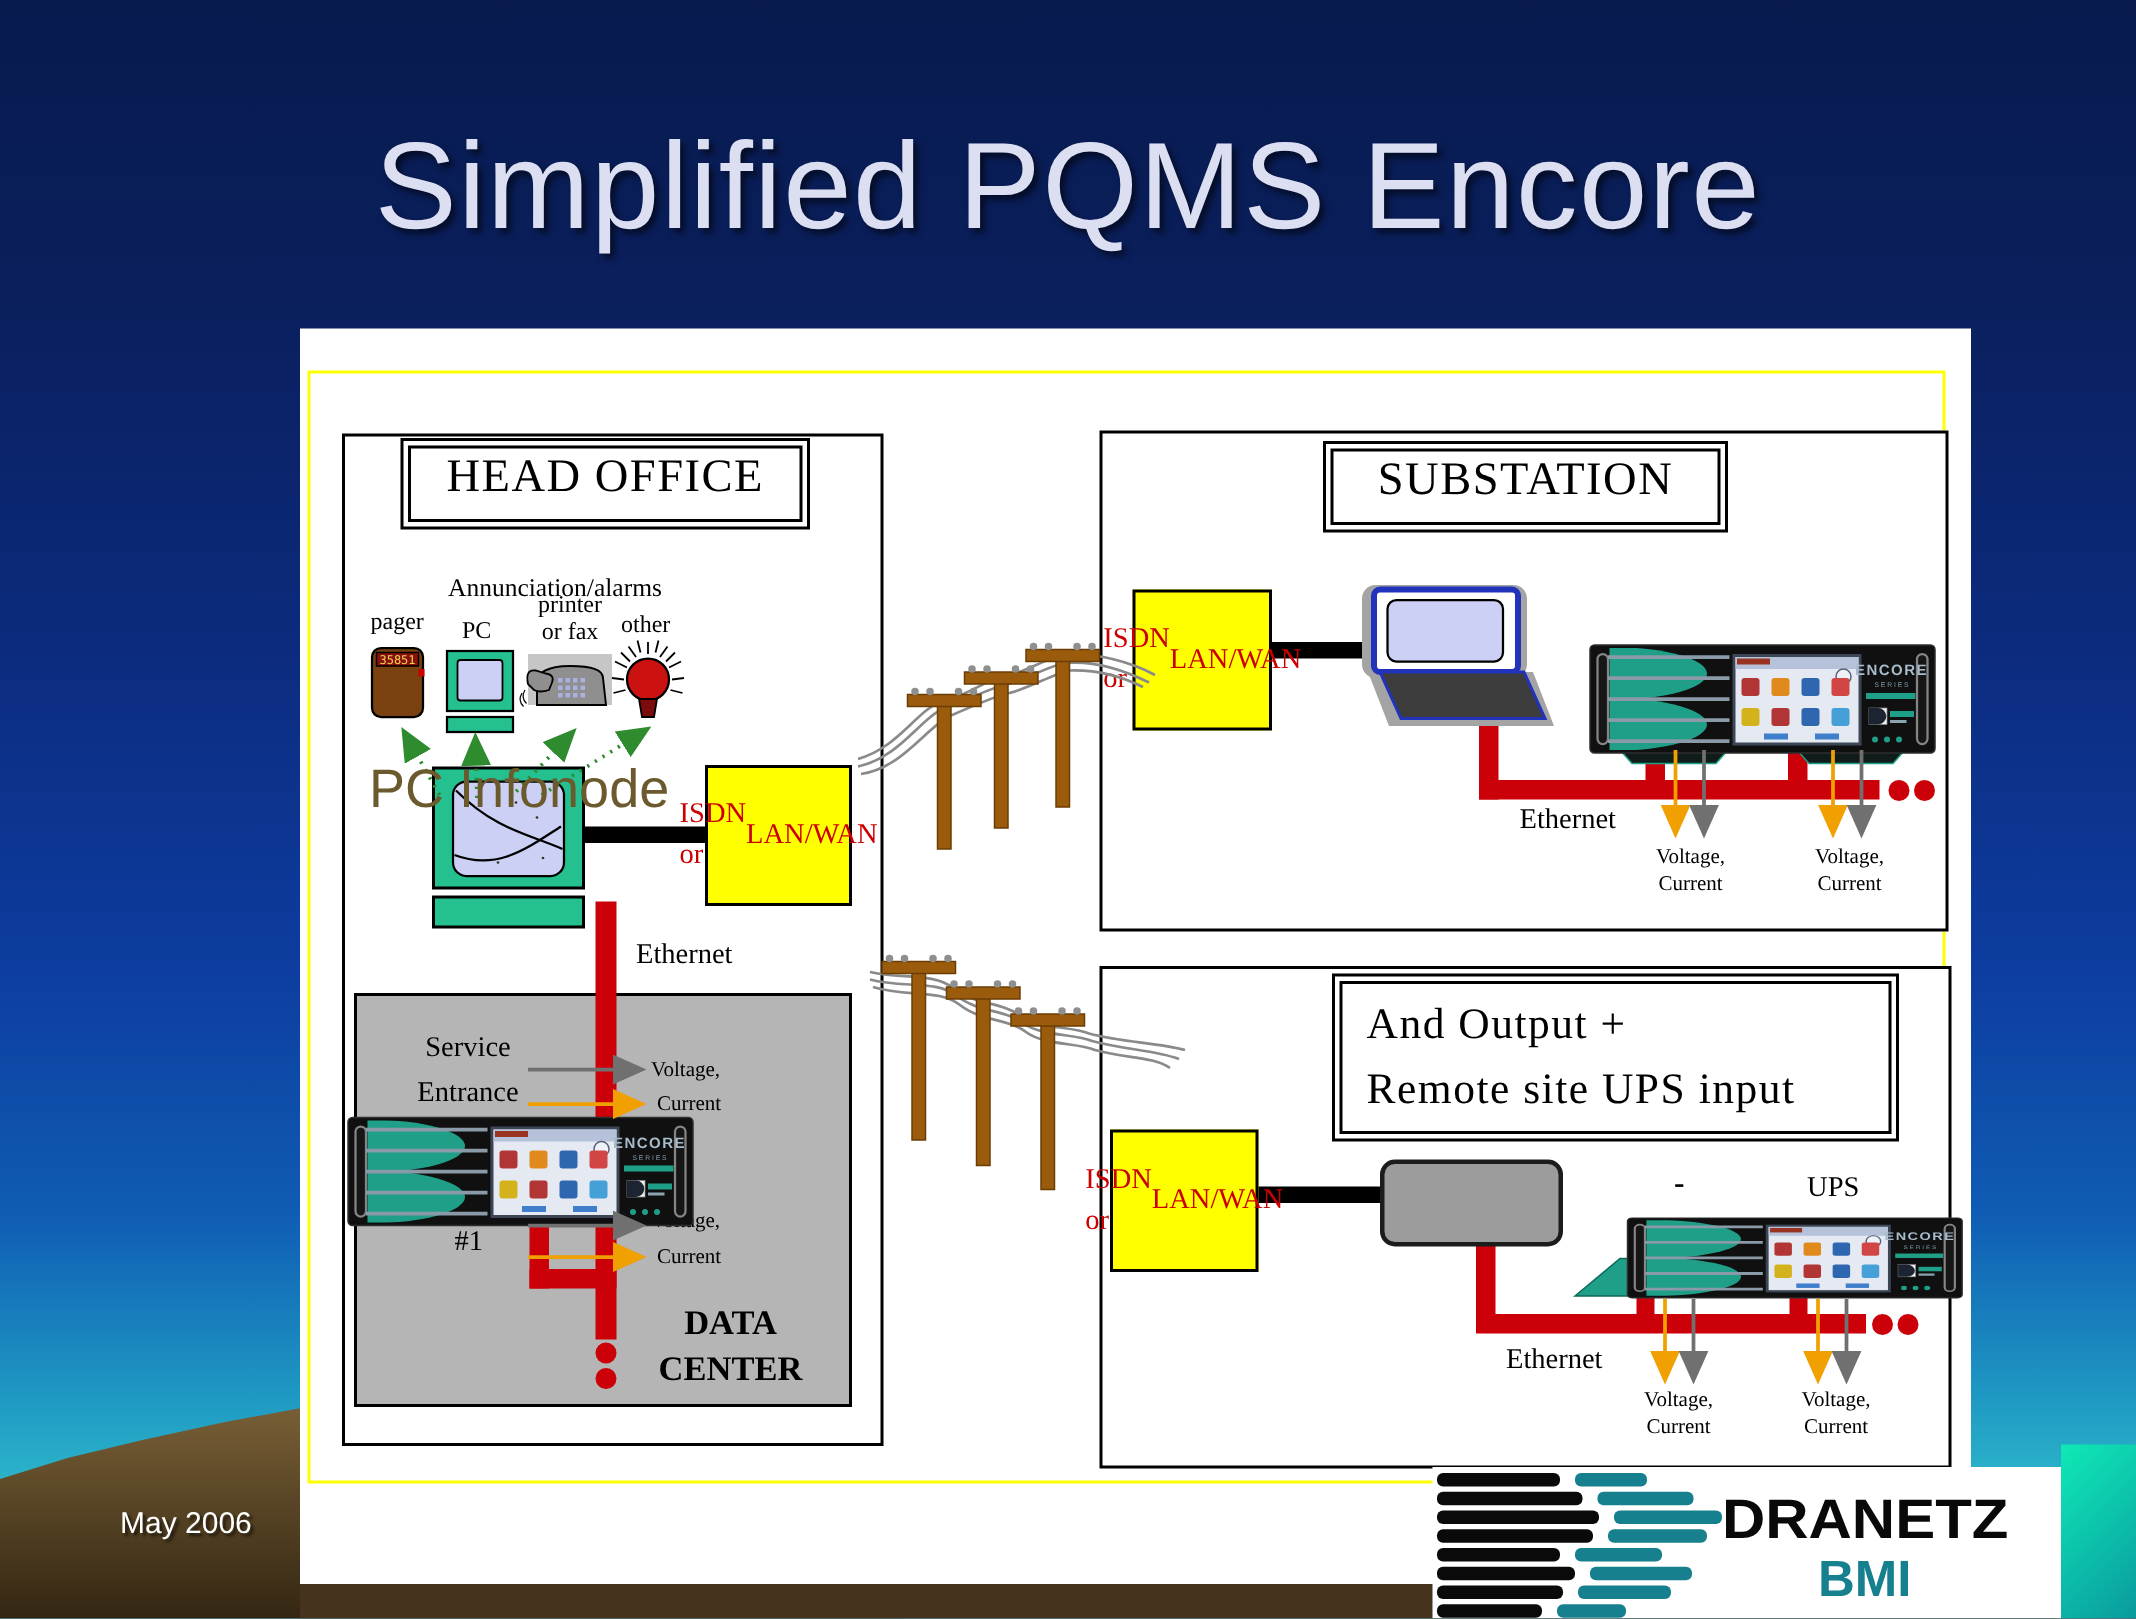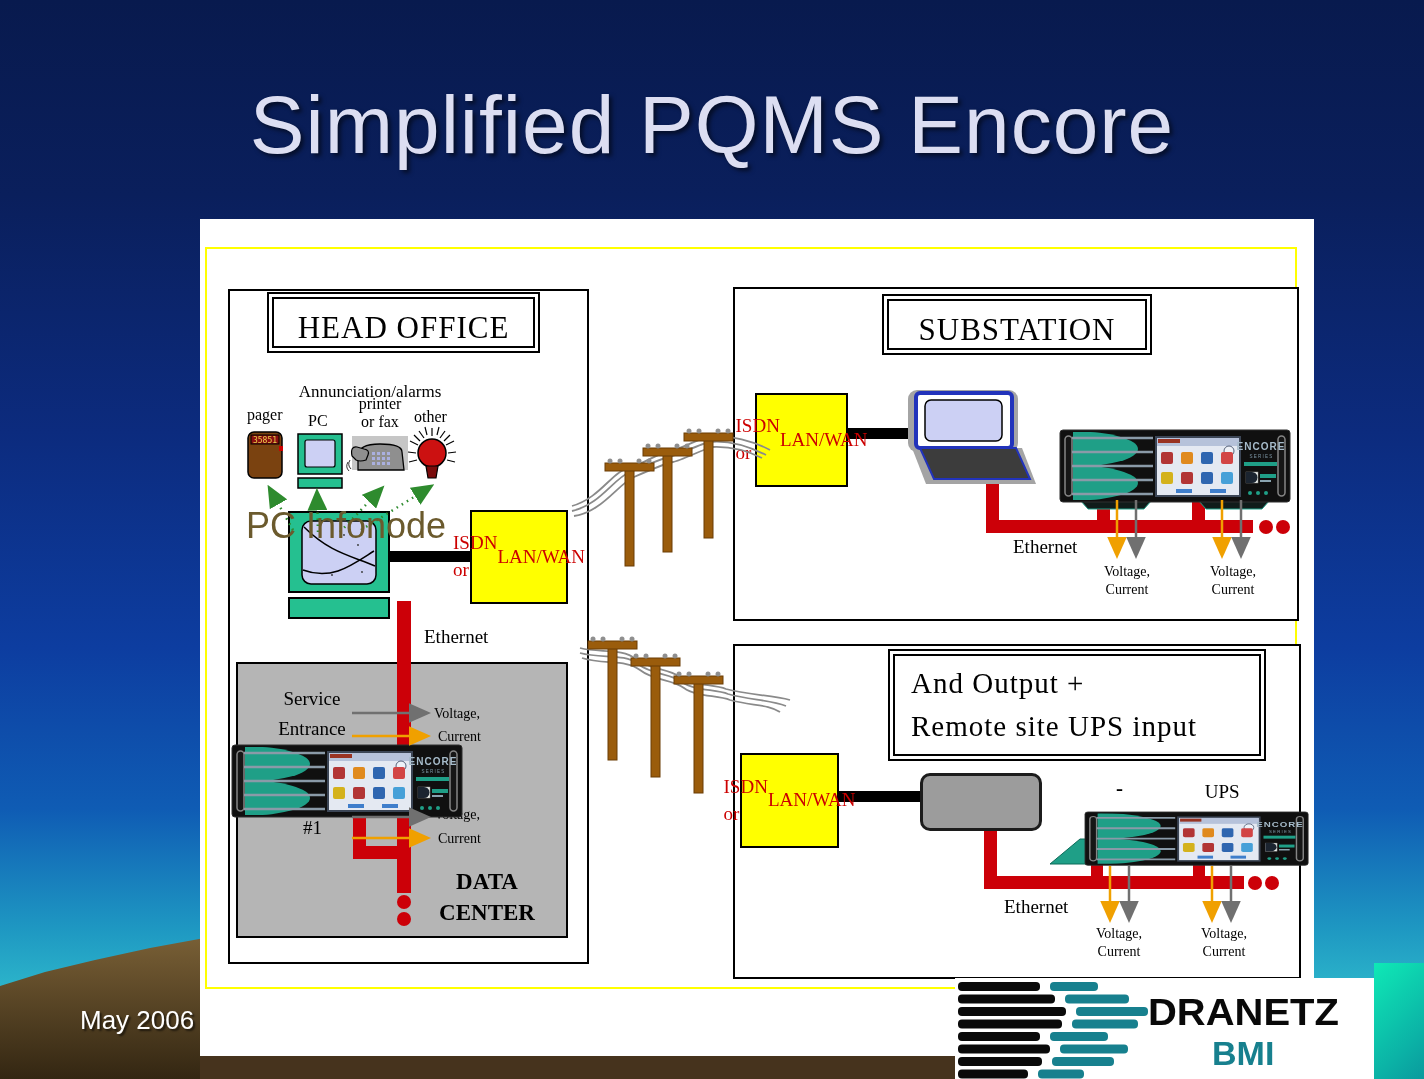--- a/index.html
+++ b/index.html
@@ -5,35 +5,35 @@
   html,body{margin:0;padding:0;background:#222;}
   .slide{position:relative;width:1424px;height:1079px;overflow:hidden;
     font-family:"Liberation Serif",serif;
     background:linear-gradient(180deg,#081a4e 0%,#0a1f5c 18%,#0c2b7e 40%,#0d3da0 60%,#0f5cb4 75%,#1e97c2 86%,#2fbccc 93%,#33c8d0 100%);}
   .abs{position:absolute;}
   .lbl{position:absolute;color:#000;font-family:"Liberation Serif",serif;white-space:nowrap;line-height:1.15;}
   .white-area{position:absolute;left:200px;top:219px;width:1114px;height:837px;background:#ffffff;}
   .yellow-frame{position:absolute;left:205px;top:247px;width:1088px;height:738px;border:2px solid #ffff00;}
   .bigbox{position:absolute;border:2px solid #000;background:#fff;}
   .titlebox{position:absolute;border:2px solid #000;background:#fff;padding:3px;}
-  .titlebox-inner{border:2px solid #000;height:100%;box-sizing:border-box;display:flex;align-items:flex-end;justify-content:center;}
+  .titlebox-inner{border:2px solid #000;height:100%;box-sizing:border-box;display:flex;align-items:flex-start;justify-content:center;}
   .titletext{font-family:"Liberation Serif",serif;font-size:31px;letter-spacing:1px;color:#000;}
   .ybox{position:absolute;background:#ffff00;border:2px solid #000;display:flex;flex-direction:row;align-items:center;justify-content:center;}
   .ybox .yline{color:#cc0000;font-size:19px;font-family:"Liberation Serif",serif;line-height:1.4;}
   .rline{position:absolute;background:#cc0008;}
   .bline{position:absolute;background:#000;}
   .rdot{position:absolute;width:14px;height:14px;border-radius:50%;background:#cc0008;}
   .greybox{position:absolute;background:#b5b5b5;border:2px solid #000;}
   .vclabel{position:absolute;font-family:"Liberation Serif",serif;font-size:14px;color:#000;line-height:1.25;}
   .vclabel.center{text-align:center;transform:translateX(-50%);}
   .modem{position:absolute;background:#9c9c9c;border:3px solid #1c1c1c;border-radius:10px;}
   .title-main{position:absolute;left:0;top:78px;width:100%;text-align:center;
     font-family:"Liberation Sans",sans-serif;font-size:82px;color:#dcdef2;
     text-shadow:3px 3px 4px rgba(0,0,0,.55);letter-spacing:1px;}
-  .date{position:absolute;left:80px;top:1005px;font-family:"Liberation Sans",sans-serif;font-size:26px;color:#fff;
+  .date{position:absolute;left:80px;top:1005px;font-family:"Liberation Sans",sans-serif;font-size:20px;color:#fff;
     text-shadow:2px 2px 2px rgba(0,0,0,.6);}
   .logo-box{position:absolute;left:955px;top:978px;width:419px;height:101px;background:#fff;}
   .logo-name{position:absolute;left:1148px;top:992px;font-family:"Liberation Sans",sans-serif;
     font-weight:800;font-size:37px;color:#090909;transform:scaleX(1.08);transform-origin:left;}
   .logo-sub{position:absolute;left:1212px;top:1034px;font-family:"Liberation Sans",sans-serif;
     font-weight:800;font-size:34px;color:#17808e;}
   .teal-patch{position:absolute;left:1374px;top:963px;width:50px;height:116px;
     background:linear-gradient(135deg,#0fe9b6,#0bb2a6 70%,#0a9a9d);}
   .brown-strip{position:absolute;left:200px;top:1056px;width:1174px;height:23px;background:#46331d;}
   .infonode{position:absolute;left:246px;top:505px;font-family:"Liberation Sans",sans-serif;

